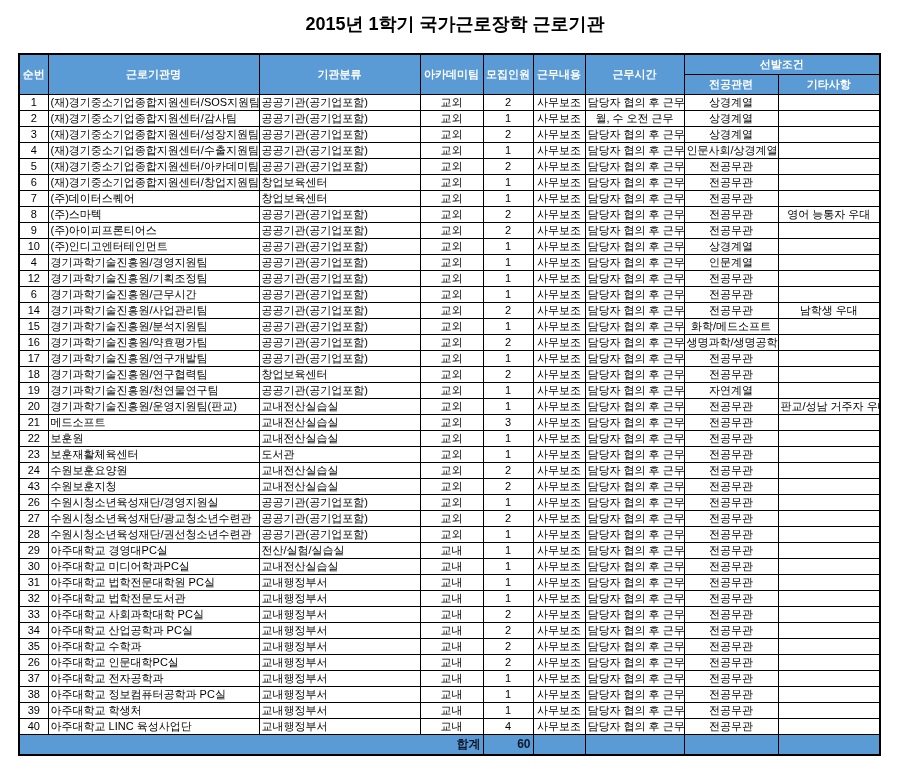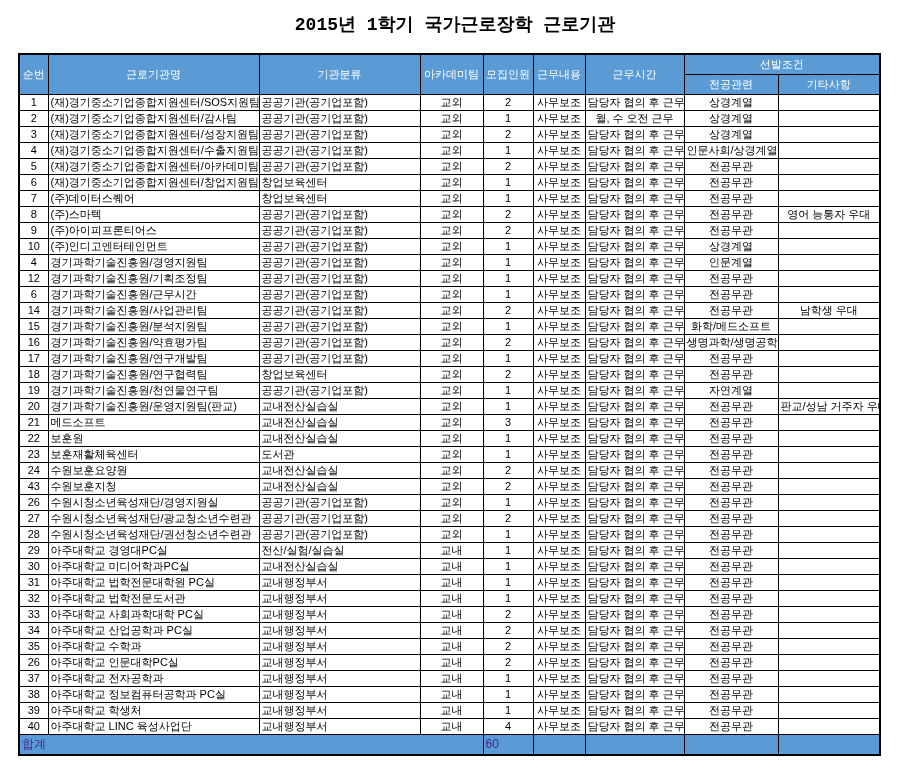--- a/index.html
+++ b/index.html
@@ -7,53 +7,52 @@
     width:910px; height:780px; background:#ffffff;
     font-family:"Liberation Sans","DejaVu Sans",sans-serif;
     color:#000;
   }
   .page-title {
     margin:12px 0 0 0;
     text-align:center;
     font-size:18px;
     font-weight:bold;
     letter-spacing:0px;
-    font-family:Liberation Mono, monospace;
   }
   .tbl-wrap { margin:17px 0 0 18px; }
   table.work-table {
     border-collapse:collapse;
     table-layout:fixed;
     width:861px;
     border:2px solid #000;
   }
   .work-table th, .work-table td {
     border:1px solid #000;
     font-size:11px;
     line-height:13px;
     padding:0 2px;
     overflow:hidden;
     white-space:nowrap;
   }
   .work-table thead th {
     background:#5b9bd5;
     color:#ffffff;
-    font-weight:normal;
+    font-weight:bold;
     text-align:center;
     height:19px;
   }
   .work-table tbody td { height:15px; background:#ffffff; }
   .c-left   { text-align:left; }
   .c-center { text-align:center; }
   .work-table tfoot td {
     background:#5b9bd5;
-    color:#4c1d95;
-    font-weight:normal;
+    color:#0f172a;
+    font-weight:bold;
     font-size:12px;
-    text-align:left;
+    text-align:right;
     height:19px;
   }
 </style>
 </head>
 <body>
 
 <h1 class="page-title">2015년 1학기 국가근로장학 근로기관</h1>
 
 <div class="tbl-wrap">
   <table class="work-table">

